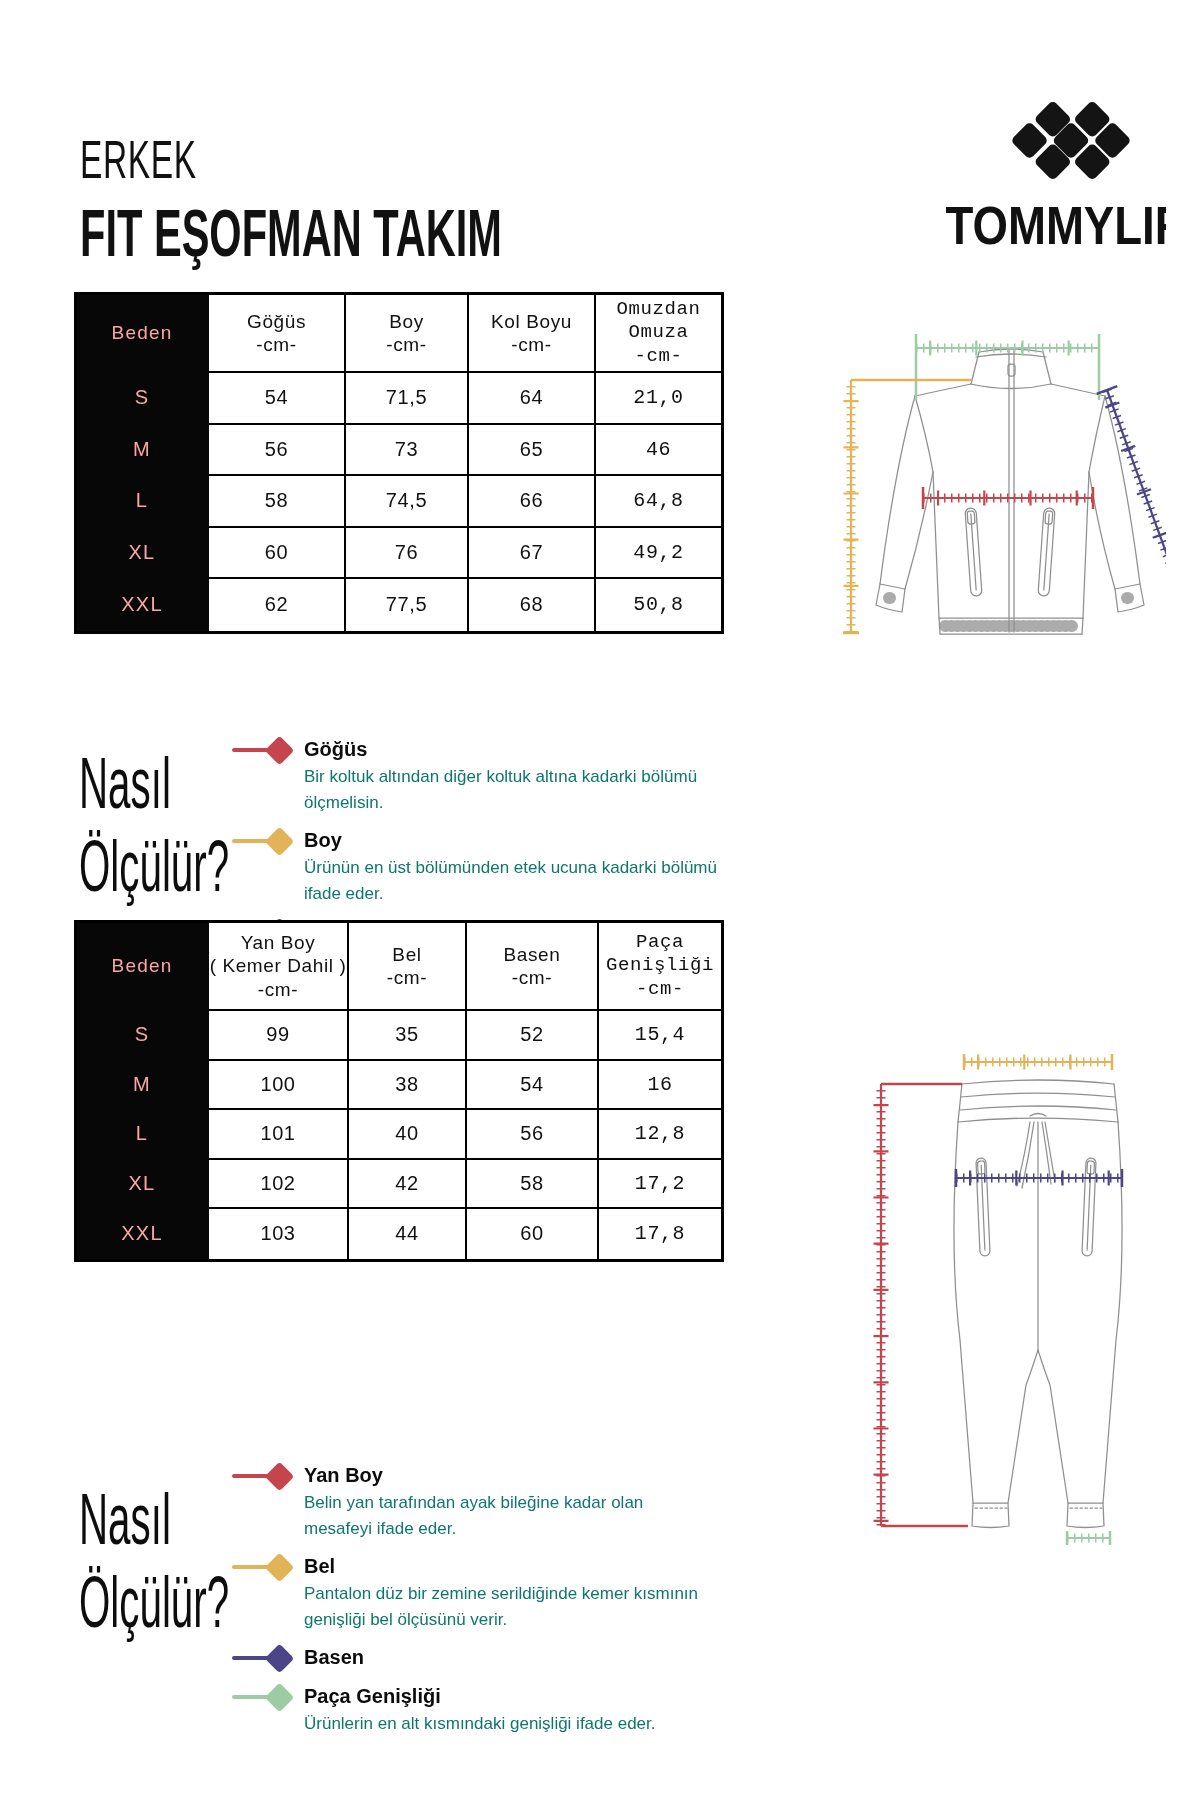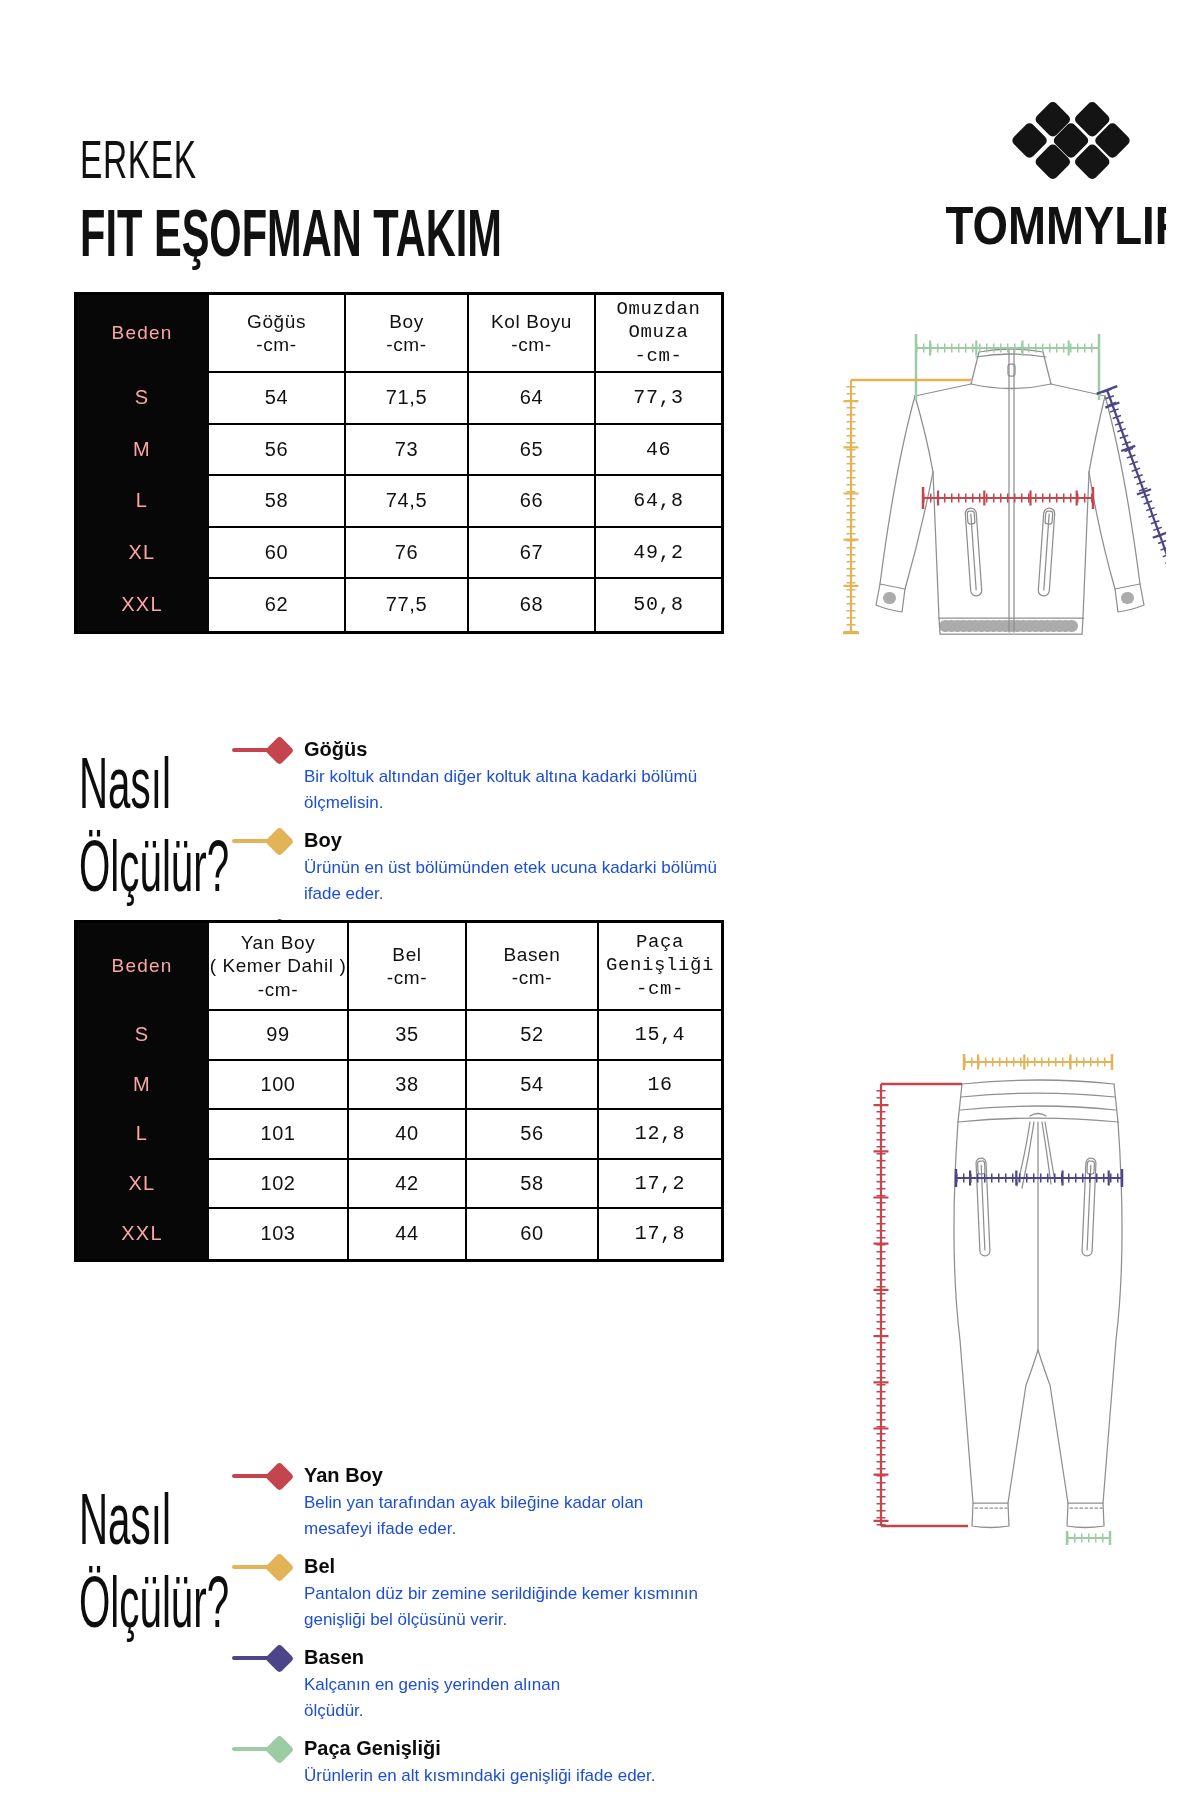--- a/index.html
+++ b/index.html
@@ -51,21 +51,21 @@
 
   .legend{position:absolute;width:520px;display:flex;flex-direction:column;gap:12px;}
   .legend-1{left:178px;top:736px;}
   .legend-2{left:178px;top:1462px;}
   .legend-item{display:flex;align-items:flex-start;}
   .marker{width:78px;flex:0 0 78px;display:flex;align-items:center;justify-content:flex-end;margin-top:1px;height:26px;}
   .mline{display:block;height:3.6px;width:40px;margin-right:-3px;border-radius:2px;}
   .mdiamond{display:block;width:21px;height:21px;border-radius:4px;transform:rotate(45deg);flex:0 0 21px;}
   .ltext{margin-left:14px;}
   .llabel{font-size:20px;font-weight:700;color:#0c0c0c;line-height:26px;}
-  .ldesc{font-size:17px;color:#1d4ed8;line-height:1.5;white-space:pre-line;margin-top:2px;}
+  .ldesc{font-size:17px;color:#0f766e;line-height:1.5;white-space:pre-line;margin-top:2px;}
 </style>
 </head>
 <body>
 
 <div class="page">
 
   <div class="titles">
     <div><span class="cond t1">ERKEK</span></div>
     <div><span class="cond t2">FIT EŞOFMAN TAKIM</span></div>
   </div>
@@ -93,21 +93,21 @@
 -cm-</div>
       <div class="cell head">Kol Boyu
 -cm-</div>
       <div class="cell head">Omuzdan
 Omuza
 -cm-</div>
       <div class="cell dark">S</div>
       <div class="cell">54</div>
       <div class="cell">71,5</div>
       <div class="cell">64</div>
-      <div class="cell">77,3</div>
+      <div class="cell">21,0</div>
       <div class="cell dark">M</div>
       <div class="cell">56</div>
       <div class="cell">73</div>
       <div class="cell">65</div>
       <div class="cell">46</div>
       <div class="cell dark">L</div>
       <div class="cell">58</div>
       <div class="cell">74,5</div>
       <div class="cell">66</div>
       <div class="cell">64,8</div>
@@ -392,22 +392,20 @@
 genişliği bel ölçüsünü verir.</div>
         </div>
       </div>
       <div class="legend-item">
         <div class="marker">
           <span class="mline" style="background: rgb(76, 69, 136);"></span>
           <span class="mdiamond" style="background: rgb(76, 69, 136);"></span>
         </div>
         <div class="ltext">
           <div class="llabel">Basen</div>
-          <div class="ldesc">Kalçanın en geniş yerinden alınan
-ölçüdür.</div>
         </div>
       </div>
       <div class="legend-item">
         <div class="marker">
           <span class="mline" style="background: rgb(156, 203, 164);"></span>
           <span class="mdiamond" style="background: rgb(156, 203, 164);"></span>
         </div>
         <div class="ltext">
           <div class="llabel">Paça Genişliği</div>
           <div class="ldesc">Ürünlerin en alt kısmındaki genişliği ifade eder.</div>

